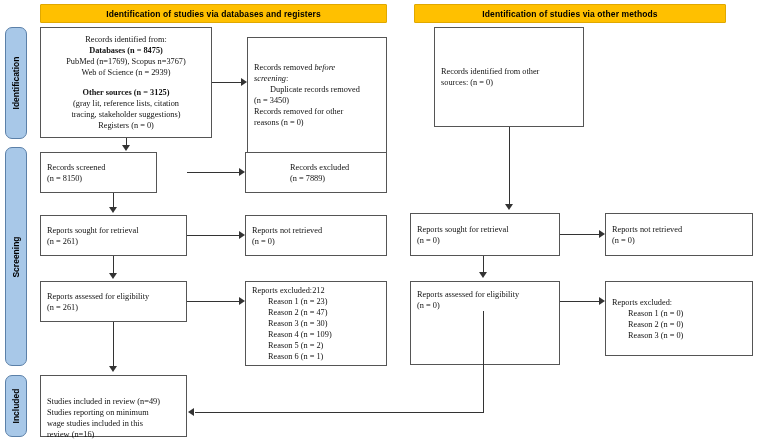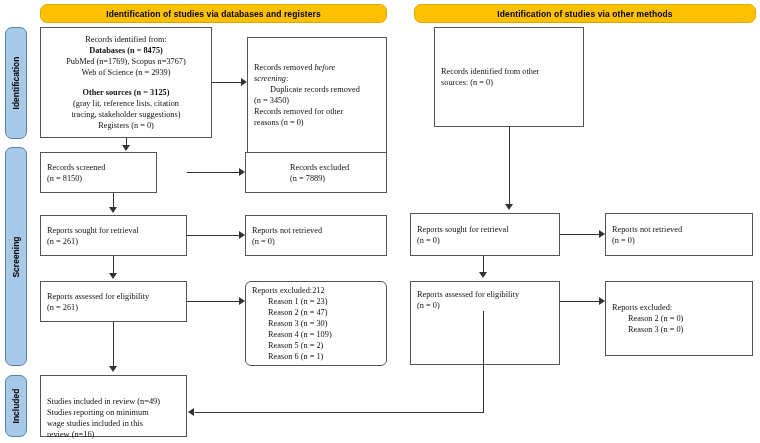--- a/index.html
+++ b/index.html
@@ -19,21 +19,21 @@
     position: absolute;
     left: 0; top: 0;
     width: 760px;
     height: 443px;
   }
   
   .phase-header {
     position: absolute;
     background: #FFC000;
     border: 1px solid #E0A800;
-    border-radius: 7px;
+    border-radius: 1px;
     color: #000;
     font-weight: bold;
     font-size: 8.5px;
     letter-spacing: 0.1px;
     display: flex;
     align-items: center;
     justify-content: center;
     text-align: left;
     box-sizing: border-box;
   }
@@ -106,21 +106,21 @@
     border-right: 6px solid #333333;
   }
 </style>
 </head>
 <body>
 
 <div id="prisma-canvas">
 
   <div class="phase-header" style="left:40px; top:4px; width:347px; height:19px;">Identification of studies via databases and registers</div>
 
-  <div class="phase-header" style="left:414px; top:4px; width:342px; height:19px;">Identification of studies via other methods</div>
+  <div class="phase-header" style="left:414px; top:4px; width:312px; height:19px;">Identification of studies via other methods</div>
 
   <div class="stage-tab" style="left:5px; top:27px; width:22px; height:112px;">
     <span class="stage-label">Identification</span>
   </div>
 
   <div class="stage-tab" style="left:5px; top:147px; width:22px; height:219px;">
     <span class="stage-label">Screening</span>
   </div>
 
   <div class="stage-tab" style="left:5px; top:375px; width:22px; height:62px;">
@@ -166,21 +166,21 @@
   <div class="flow-box vcenter" style="left:245px; top:215px; width:142px; height:41px;">
     <div class="ln">Reports not retrieved</div>
     <div class="ln">(n = 0)</div>
   </div>
 
   <div class="flow-box vcenter" style="left:40px; top:281px; width:147px; height:41px;">
     <div class="ln">Reports assessed for eligibility</div>
     <div class="ln">(n = 261)</div>
   </div>
 
-  <div class="flow-box vcenter" style="left:245px; top:281px; width:142px; height:85px;border-radius:6px;">
+  <div class="flow-box vcenter" style="left:245px; top:281px; width:142px; height:85px;">
     <div class="ln">Reports excluded:212</div>
     <div class="ln indent1">Reason 1 (n = 23)</div>
     <div class="ln indent1">Reason 2 (n = 47)</div>
     <div class="ln indent1">Reason 3 (n = 30)</div>
     <div class="ln indent1">Reason 4 (n = 109)</div>
     <div class="ln indent1">Reason 5 (n = 2)</div>
     <div class="ln indent1">Reason 6 (n = 1)</div>
   </div>
 
   <div class="flow-box vcenter" style="left:434px; top:27px; width:150px; height:100px;">
@@ -198,20 +198,21 @@
     <div class="ln">(n = 0)</div>
   </div>
 
   <div class="flow-box vtop" style="left:410px; top:281px; width:150px; height:84px; padding-top:7px;">
     <div class="ln">Reports assessed for eligibility</div>
     <div class="ln">(n = 0)</div>
   </div>
 
   <div class="flow-box vcenter" style="left:605px; top:281px; width:148px; height:75px;">
     <div class="ln">Reports excluded:</div>
+    <div class="ln indent1">Reason 1 (n = 0)</div>
     <div class="ln indent1">Reason 2 (n = 0)</div>
     <div class="ln indent1">Reason 3 (n = 0)</div>
   </div>
 
   <div class="flow-box vtop" style="left:40px; top:375px; width:147px; height:62px; padding-top:20px;">
     <div class="ln">Studies included in review (n=49)</div>
     <div class="spacer-line"></div>
     <div class="ln">Studies reporting on minimum</div>
     <div class="ln">wage studies included in this</div>
     <div class="ln">review (n=16)</div>

